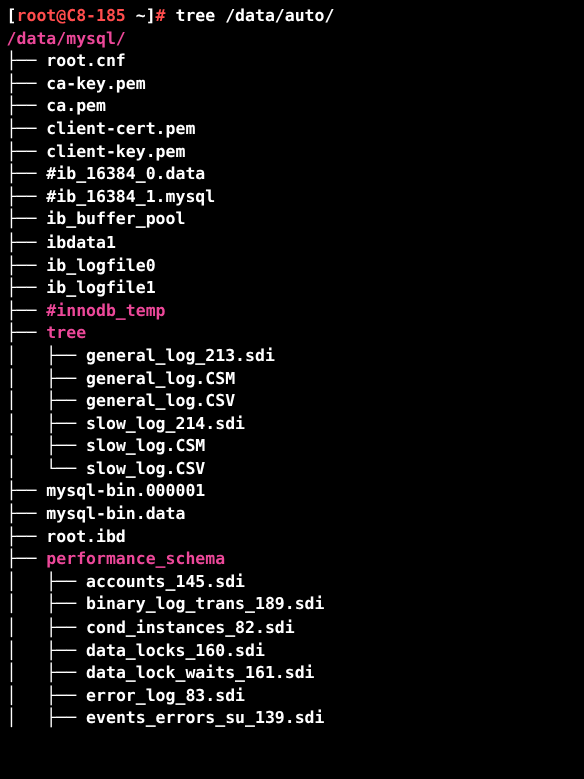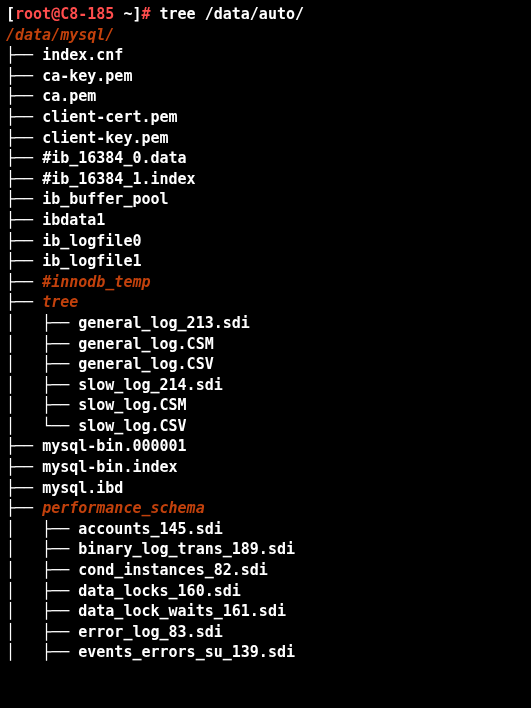--- a/index.html
+++ b/index.html
@@ -17,51 +17,51 @@
     font-size: 15px;
     line-height: 20.6px;
     padding: 4px 6px 0 6px;
     width: 531px;
     height: 708px;
     box-sizing: border-box;
     white-space: pre;
     font-weight: bold;
   }
   .red    { color: #ff4d4d; }
-  .blue   { color: #c2410c; font-style: italic; }
+  .blue   { color: #ec4899; }
   .white  { color: #ffffff; }
   .bold   { font-weight: bold; }
 </style>
 </head>
 <body>
 
 <div class="terminal"><span><span class="white">[</span><span class="red bold">root@C8-185</span><span class="white"> </span><span class="white">~</span><span class="white">]</span><span class="red bold"># </span><span class="white">tree /data/auto/</span></span>
 <span class="blue bold">/data/mysql/</span>
-<span id="tree-body"><span class="white">├── </span><span class="white">index.cnf</span>
+<span id="tree-body"><span class="white">├── </span><span class="white">root.cnf</span>
 <span class="white">├── </span><span class="white">ca-key.pem</span>
 <span class="white">├── </span><span class="white">ca.pem</span>
 <span class="white">├── </span><span class="white">client-cert.pem</span>
 <span class="white">├── </span><span class="white">client-key.pem</span>
 <span class="white">├── </span><span class="white">#ib_16384_0.data</span>
-<span class="white">├── </span><span class="white">#ib_16384_1.index</span>
+<span class="white">├── </span><span class="white">#ib_16384_1.mysql</span>
 <span class="white">├── </span><span class="white">ib_buffer_pool</span>
 <span class="white">├── </span><span class="white">ibdata1</span>
 <span class="white">├── </span><span class="white">ib_logfile0</span>
 <span class="white">├── </span><span class="white">ib_logfile1</span>
 <span class="white">├── </span><span class="blue bold">#innodb_temp</span>
 <span class="white">├── </span><span class="blue bold">tree</span>
 <span class="white">│   ├── </span><span class="white">general_log_213.sdi</span>
 <span class="white">│   ├── </span><span class="white">general_log.CSM</span>
 <span class="white">│   ├── </span><span class="white">general_log.CSV</span>
 <span class="white">│   ├── </span><span class="white">slow_log_214.sdi</span>
 <span class="white">│   ├── </span><span class="white">slow_log.CSM</span>
 <span class="white">│   └── </span><span class="white">slow_log.CSV</span>
 <span class="white">├── </span><span class="white">mysql-bin.000001</span>
-<span class="white">├── </span><span class="white">mysql-bin.index</span>
-<span class="white">├── </span><span class="white">mysql.ibd</span>
+<span class="white">├── </span><span class="white">mysql-bin.data</span>
+<span class="white">├── </span><span class="white">root.ibd</span>
 <span class="white">├── </span><span class="blue bold">performance_schema</span>
 <span class="white">│   ├── </span><span class="white">accounts_145.sdi</span>
 <span class="white">│   ├── </span><span class="white">binary_log_trans_189.sdi</span>
 <span class="white">│   ├── </span><span class="white">cond_instances_82.sdi</span>
 <span class="white">│   ├── </span><span class="white">data_locks_160.sdi</span>
 <span class="white">│   ├── </span><span class="white">data_lock_waits_161.sdi</span>
 <span class="white">│   ├── </span><span class="white">error_log_83.sdi</span>
 <span class="white">│   ├── </span><span class="white">events_errors_su_139.sdi</span></span></div>
 
 </body></html>

